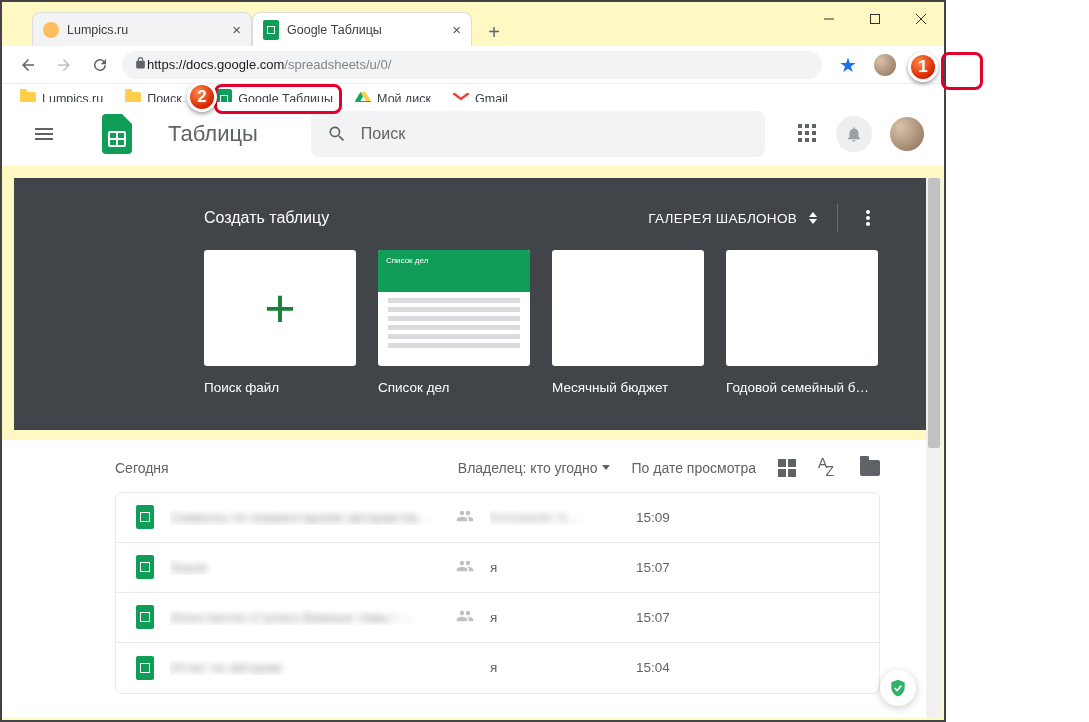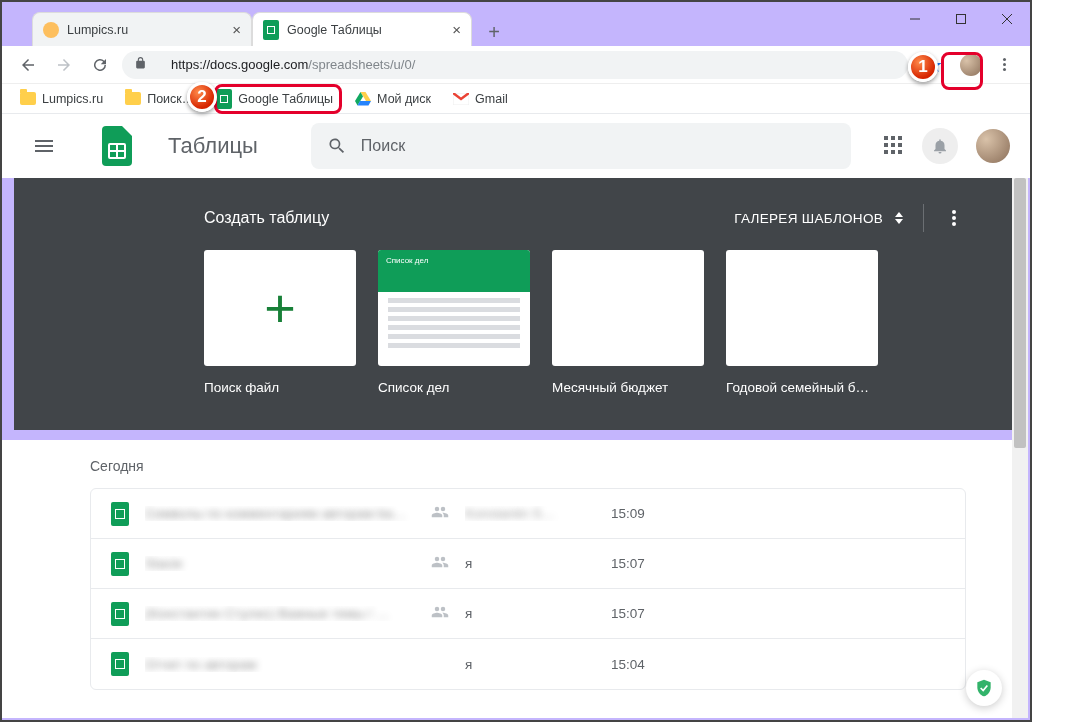--- a/index.html
+++ b/index.html
@@ -1,52 +1,52 @@
 <!DOCTYPE html>
 <html><head>
 <meta charset="utf-8">
 <style>
   * { box-sizing: border-box; margin: 0; padding: 0; font-family: Arial, 'Segoe UI', sans-serif; }
   body { width: 1089px; height: 722px; overflow: hidden; background: #fff; position: relative; }
-  .frame { width: 1032px; height: 722px; border: 2px solid #444; position: relative; background: #c4b5fd; }
+  .frame { width: 946px; height: 722px; border: 2px solid #444; position: relative; background: #fef9c3; }
 
   
   .win-controls { position: absolute; top: 0; right: 0; height: 34px; display: flex; align-items: center; }
   .win-btn { width: 46px; height: 34px; display: flex; align-items: center; justify-content: center; font-size: 14px; color: #333; }
 
   
   .tabstrip { position: absolute; top: 10px; left: 30px; display: flex; gap: 0; align-items: flex-end; height: 34px; }
   .tab { width: 220px; height: 34px; background: #f1f3f4; border-radius: 8px 8px 0 0; display: flex; align-items: center; padding: 0 10px; gap: 8px; font-size: 12.5px; color: #3c4043; border: 1px solid #dcdcdc; border-bottom: none; position: relative; }
   .tab.active { background: #fff; z-index: 2; }
   .tab .close { margin-left: auto; font-size: 15px; color: #555; }
   .tab .fav { width: 16px; height: 16px; border-radius: 50%; background: #fdbf5e; display: inline-block; }
   .newtab { width: 28px; height: 28px; display: flex; align-items: center; justify-content: center; font-size: 20px; color: #5f6368; margin-left: 8px; }
 
   
   .toolbar { position: absolute; top: 44px; left: 0; right: 0; height: 38px; background: #fff; display: flex; align-items: center; padding: 0 12px; gap: 8px; border-bottom: 1px solid #eee; }
   .tool-icon { width: 28px; height: 28px; display: flex; align-items: center; justify-content: center; color: #5f6368; }
   .tool-icon svg { width: 18px; height: 18px; fill: currentColor; }
   .tool-icon.disabled { color: #bdc1c6; }
-  .omnibox { flex: 1; height: 28px; border-radius: 14px; background: #f1f3f4; display: flex; align-items: center; padding: 0 12px; gap: 24px; font-size: 13px; }
+  .omnibox { flex: 1; height: 28px; border-radius: 14px; background: #f1f3f4; display: flex; align-items: center; padding: 0 12px; gap: 0; font-size: 13px; }
   .omnibox .lock { color: #5f6368; }
   .url-host { color: #202124; }
   .url-path { color: #80868b; }
   .star-wrap { position: relative; width: 36px; height: 36px; display: flex; align-items: center; justify-content: center; }
   .star-wrap .star { color: #1a73e8; font-size: 20px; }
   .avatar-sm { width: 22px; height: 22px; border-radius: 50%; background: radial-gradient(circle at 30% 30%, #d9c2a9, #8a6e58); }
   
   
   .bookbar { position: absolute; top: 82px; left: 0; right: 0; height: 30px; background: #fff; display: flex; align-items: center; padding: 0 14px; gap: 14px; font-size: 12.5px; color: #3c4043; border-bottom: 1px solid #e8eaed; }
   .bm { display: flex; align-items: center; gap: 6px; padding: 2px 4px; }
   .bm-ico { width: 16px; height: 16px; display: inline-flex; align-items: center; justify-content: center; }
   .folder-ico { width: 16px; height: 13px; background: #ffcf4b; border-radius: 2px; position: relative; }
   .folder-ico::before { content: ''; position: absolute; top: -3px; left: 0; width: 7px; height: 4px; background: #ffcf4b; border-radius: 1px 1px 0 0; }
 
   
-  .sheets-header { position: absolute; top: 112px; left: 0; right: 0; height: 64px; background: #fff; display: flex; align-items: center; padding: 0 20px; gap: 33px; }
+  .sheets-header { position: absolute; top: 100px; left: 0; right: 0; height: 64px; background: #fff; display: flex; align-items: center; padding: 0 20px; gap: 33px; }
   .burger { width: 44px; height: 44px; display: flex; align-items: center; justify-content: center; color: #5f6368; }
   .burger .ln { width: 18px; height: 2px; background: #5f6368; box-shadow: 0 -5px 0 #5f6368, 0 5px 0 #5f6368; }
   .sh-logo { width: 36px; height: 48px; display: flex; align-items: center; justify-content: center; }
   .sh-title { font-size: 22px; color: #5f6368; }
   .searchbar { flex: 1; max-width: 710px; height: 46px; background: #f1f3f4; border-radius: 8px; display: flex; align-items: center; padding: 16px 16px; gap: 14px; color: #5f6368; font-size: 16px; margin-left: 20px; }
   .hdr-right { margin-left: auto; display: flex; align-items: center; gap: 18px; }
   .grid9 { width: 20px; height: 20px; display: grid; grid-template-columns: repeat(3, 4px); grid-template-rows: repeat(3, 4px); gap: 3px; }
   .grid9 span { background: #5f6368; }
   .bell { width: 36px; height: 36px; border-radius: 50%; background: #eee; display: flex; align-items: center; justify-content: center; color: #9aa0a6; }
   .avatar-bg { width: 34px; height: 34px; border-radius: 50%; background: radial-gradient(circle at 30% 30%, #d9c2a9, #8a6e58); }
@@ -68,21 +68,21 @@
   .tpl { width: 152px; }
   .tpl-card { width: 152px; height: 116px; background: #fff; border-radius: 3px; overflow: hidden; display: flex; align-items: center; justify-content: center; position: relative; }
   .tpl-label { font-size: 13.5px; margin-top: 14px; color: #fff; white-space: nowrap; overflow: hidden; text-overflow: ellipsis; }
   .plus { font-size: 54px; color: #188038; font-weight: 300; line-height: 1; }
 
   .tplB-head { position: absolute; top: 0; left: 0; right: 0; height: 42px; background: #0f9d58; }
   .tplB-lines { position: absolute; top: 48px; left: 10px; right: 10px; height: 5px; background: #dadce0; box-shadow: 0 9px 0 #dadce0, 0 18px 0 #dadce0, 0 27px 0 #dadce0, 0 36px 0 #dadce0, 0 45px 0 #dadce0; }
   .tplB-title { position: absolute; top: 6px; left: 8px; color: #fff; font-size: 8px; }
 
   
-  .recent { position: absolute; top: 438px; left: 0; right: 18px; bottom: 2px; background: #fff; padding: 18px 46px 0 88px; }
+  .recent { position: absolute; top: 438px; left: 0; right: 18px; bottom: 2px; background: #fff; padding: 18px 46px 0 113px; }
   .rec-head { display: flex; align-items: center; font-size: 14px; color: #5f6368; }
   .sorter { margin-left: auto; display: flex; align-items: center; gap: 22px; color: #5f6368; }
   .owner { display: flex; align-items: center; gap: 4px; }
   .smtri { width: 0; height: 0; border-left: 4px solid transparent; border-right: 4px solid transparent; border-top: 5px solid #5f6368; }
   .squares { width: 18px; height: 18px; display: grid; grid-template-columns: 1fr 1fr; gap: 2px; }
   .squares span { background: #5f6368; }
   .az { font-size: 14px; letter-spacing: 1px; position: relative; top: -3px; }
   .az sub { font-size: 14px; position: relative; top: 4px; left: -3px; }
   .folderbig { width: 20px; height: 16px; background: #5f6368; border-radius: 2px; position: relative; }
   .folderbig::before { content: ''; position: absolute; top: -4px; left: 0; width: 9px; height: 5px; background: #5f6368; border-radius: 1px 1px 0 0; }
@@ -306,20 +306,35 @@
       <div class="tpl">
         <div class="tpl-card"></div>
         <div class="tpl-label">Годовой семейный б…</div>
       </div>
     </div>
   </div>
 
   <div class="recent">
     <div class="rec-head">
       <span>Сегодня</span>
+      <div class="sorter">
+        <div class="owner">
+            <span>Владелец: кто угодно</span>
+            <span class="smtri"></span>
+          </div>
+        <span>По дате просмотра</span>
+        <div class="squares">
+            <span></span>
+            <span></span>
+            <span></span>
+            <span></span>
+          </div>
+        <span class="az">A<sub>Z</sub></span>
+        <span class="folderbig"></span>
+      </div>
     </div>
     <div class="files" id="file-list">
         <div class="frow">
           <span class="sheet-mini">
             <span class="g"></span>
           </span>
           <span class="fname">Символы по комментариям авторам ba…</span>
           <span class="share-ico people-ico"><svg viewBox="0 0 24 24">
               <path d="M16 11a3 3 0 1 0 0-6 3 3 0 0 0 0 6zm-8 0a3 3 0 1 0 0-6 3 3 0 0 0 0 6zm0 2c-2.3 0-7 1.2-7 3.5V19h14v-2.5C15 14.2 10.3 13 8 13zm8 0c-.3 0-.6 0-1 .1 1.2.9 2 2 2 3.4V19h6v-2.5c0-2.3-4.7-3.5-7-3.5z"></path>
             </svg></span>

